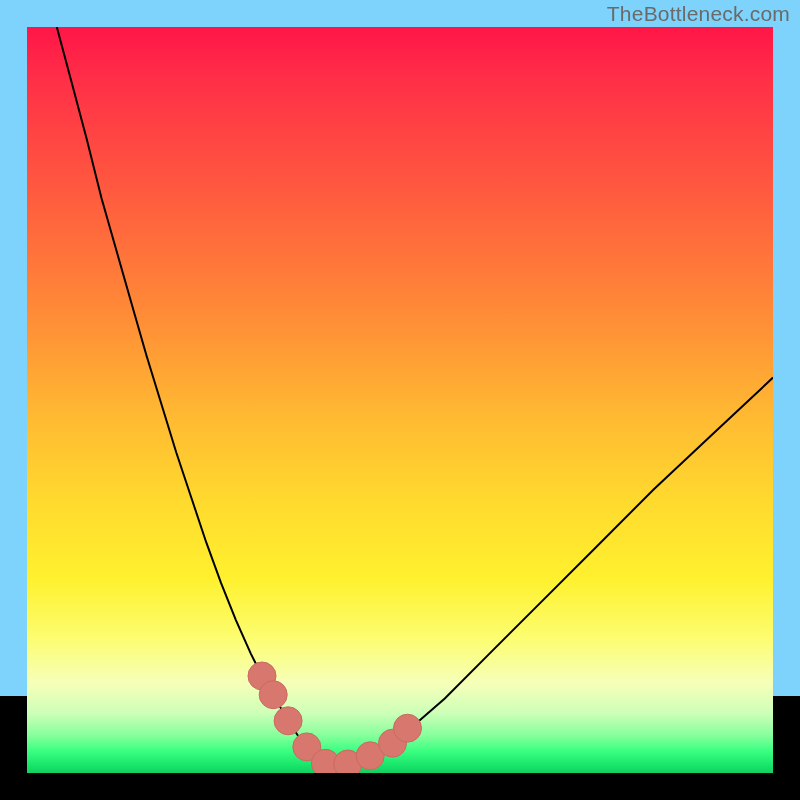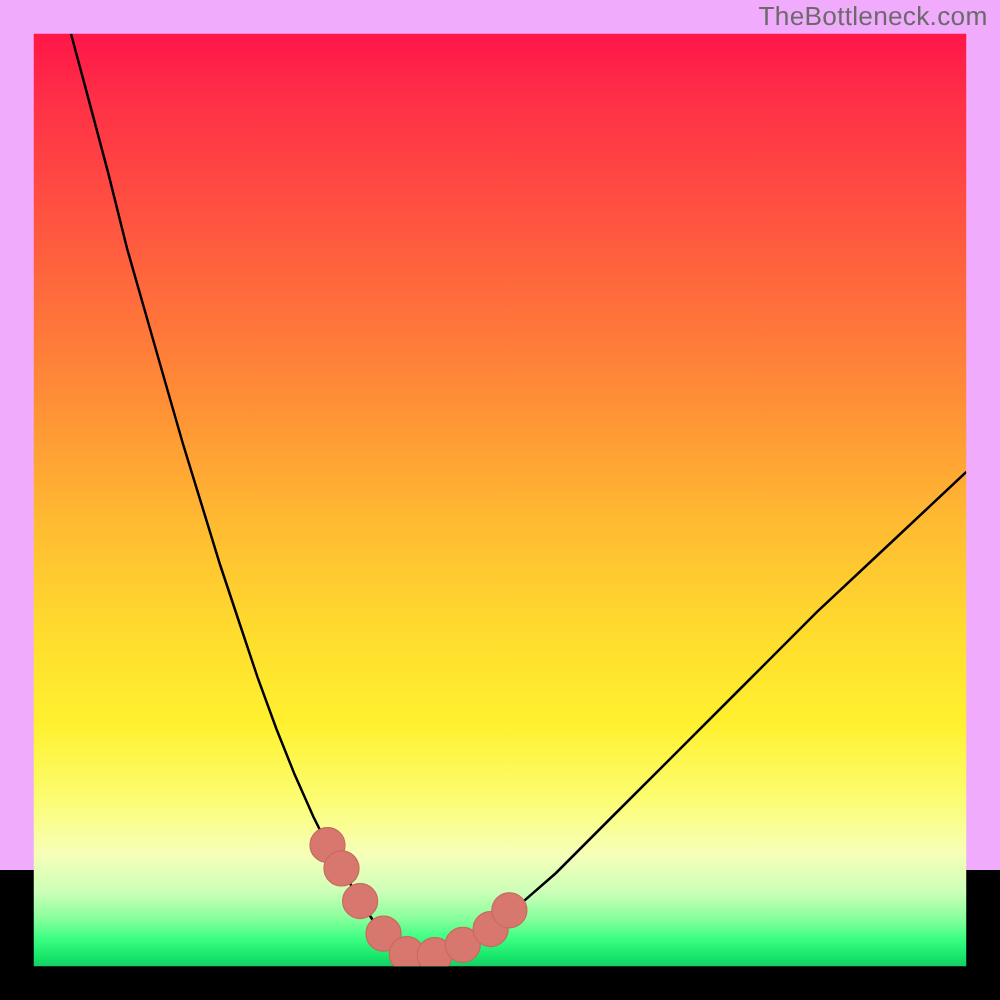--- a/index.html
+++ b/index.html
@@ -10,21 +10,21 @@
     background: #000;
     font-family: Arial, Helvetica, sans-serif;
     overflow: hidden;
   }
   .frame {
     position: absolute;
     top: 0;
     left: 0;
     width: 800px;
     height: 696px;
-    background: #f0abfc;
+    background: #7dd3fc;
   }
   .watermark {
     position: absolute;
     top: 2px;
     right: 10px;
     color: #6a6a6a;
     font-size: 21px;
     font-weight: 400;
     letter-spacing: 0.2px;
   }

